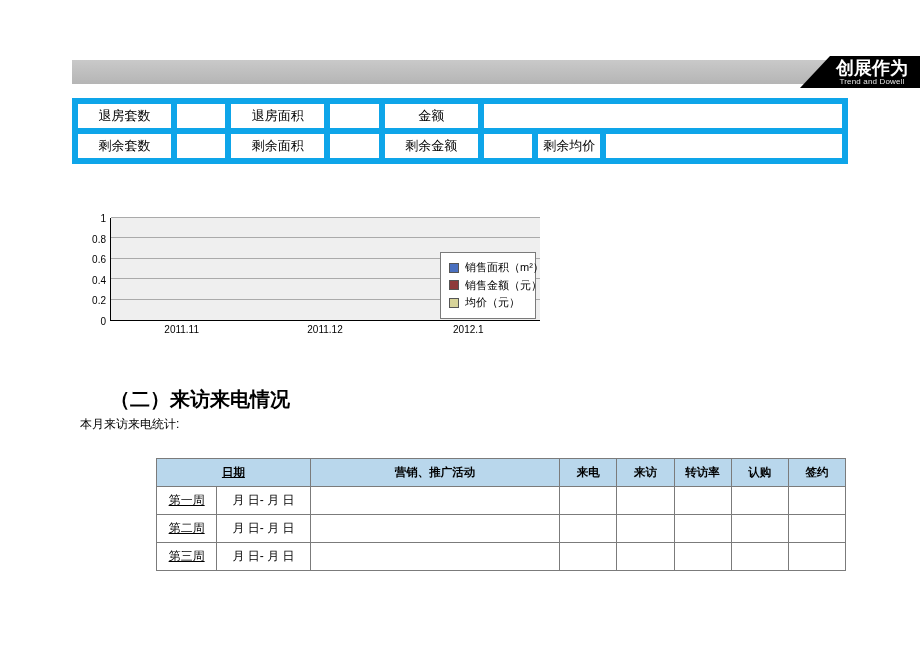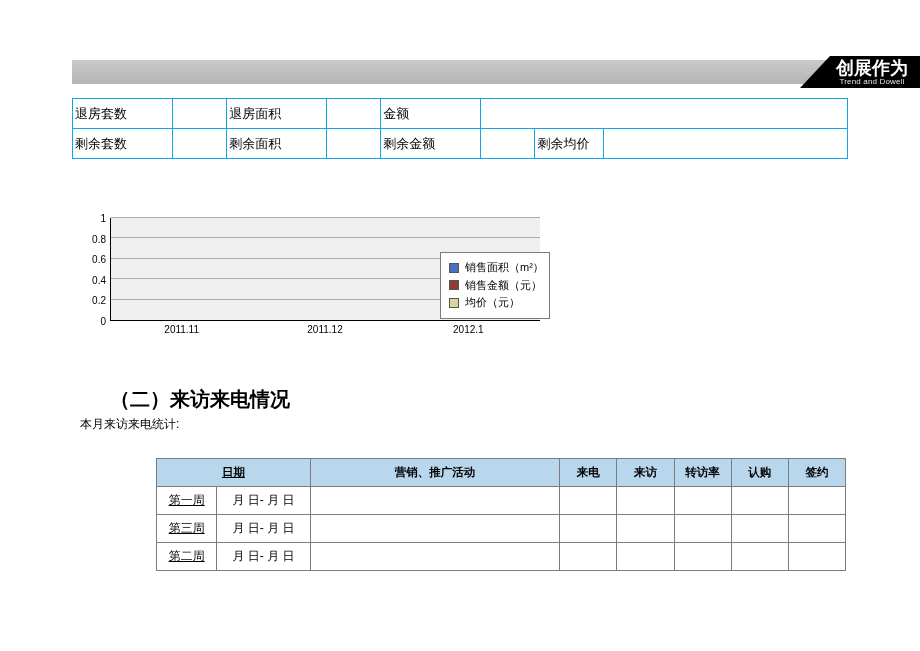--- a/index.html
+++ b/index.html
@@ -46,24 +46,24 @@
   .header-badge .block .cn { font-size: 18px; font-weight: 600; }
   .header-badge .block .en { font-size: 8px; opacity: .9; margin-top: 1px; letter-spacing: .02em; }
 
   
   .top-table {
     position: absolute;
     top: 98px; left: 72px; width: 776px;
     border-collapse: collapse;
   }
   .top-table td {
-    border: 1px solid #0ea5e9;
+    border: 6px solid #0ea5e9;
     height: 30px;
     padding: 0 2px;
-    text-align: left;
+    text-align: center;
     font-size: 13px;
     vertical-align: middle;
   }
   .top-table td.label { width: 105px; }
   .top-table td.val   { width: 58px; }
   .top-table td.tail1 { width: auto; }
   .top-table td.tail2 { width: 260px; }
 
   
   .chart-wrap {
@@ -98,21 +98,21 @@
     left: 30px; top: 106px; right: 0;
     display: flex;
     font-size: 10px;
     color: #000;
   }
   .x-labels span { flex: 1; text-align: center; }
 
   .legend {
     position: absolute;
     top: 252px; left: 440px;
-    width: 110px;
+    width: 96px;
     border: 1px solid #7a7a7a;
     background: #fff;
     padding: 6px 8px;
     font-size: 11px;
     line-height: 1.6;
   }
   .legend .item { display: flex; align-items: center; gap: 6px; white-space: nowrap; }
   .legend .swatch { width: 10px; height: 10px; border: 1px solid #555; flex: none; }
 
   
@@ -249,35 +249,35 @@
           <td class="col-week">第一周</td>
           <td class="col-range">月 日- 月 日</td>
           <td class="col-act"></td>
           <td class="col-sm"></td>
           <td class="col-sm"></td>
           <td class="col-sm"></td>
           <td class="col-sm"></td>
           <td class="col-sm"></td>
         </tr>
         <tr>
+          <td class="col-week">第二周</td>
+          <td class="col-range">月 日- 月 日</td>
+          <td class="col-act"></td>
+          <td class="col-sm"></td>
+          <td class="col-sm"></td>
+          <td class="col-sm"></td>
+          <td class="col-sm"></td>
+          <td class="col-sm"></td>
+        </tr>
+        <tr>
           <td class="col-week">第三周</td>
           <td class="col-range">月 日- 月 日</td>
           <td class="col-act"></td>
           <td class="col-sm"></td>
           <td class="col-sm"></td>
           <td class="col-sm"></td>
           <td class="col-sm"></td>
           <td class="col-sm"></td>
         </tr>
-        <tr>
-          <td class="col-week">第二周</td>
-          <td class="col-range">月 日- 月 日</td>
-          <td class="col-act"></td>
-          <td class="col-sm"></td>
-          <td class="col-sm"></td>
-          <td class="col-sm"></td>
-          <td class="col-sm"></td>
-          <td class="col-sm"></td>
-        </tr>
       </tbody>
   </table>
 
 </div>
 
 </body></html>

